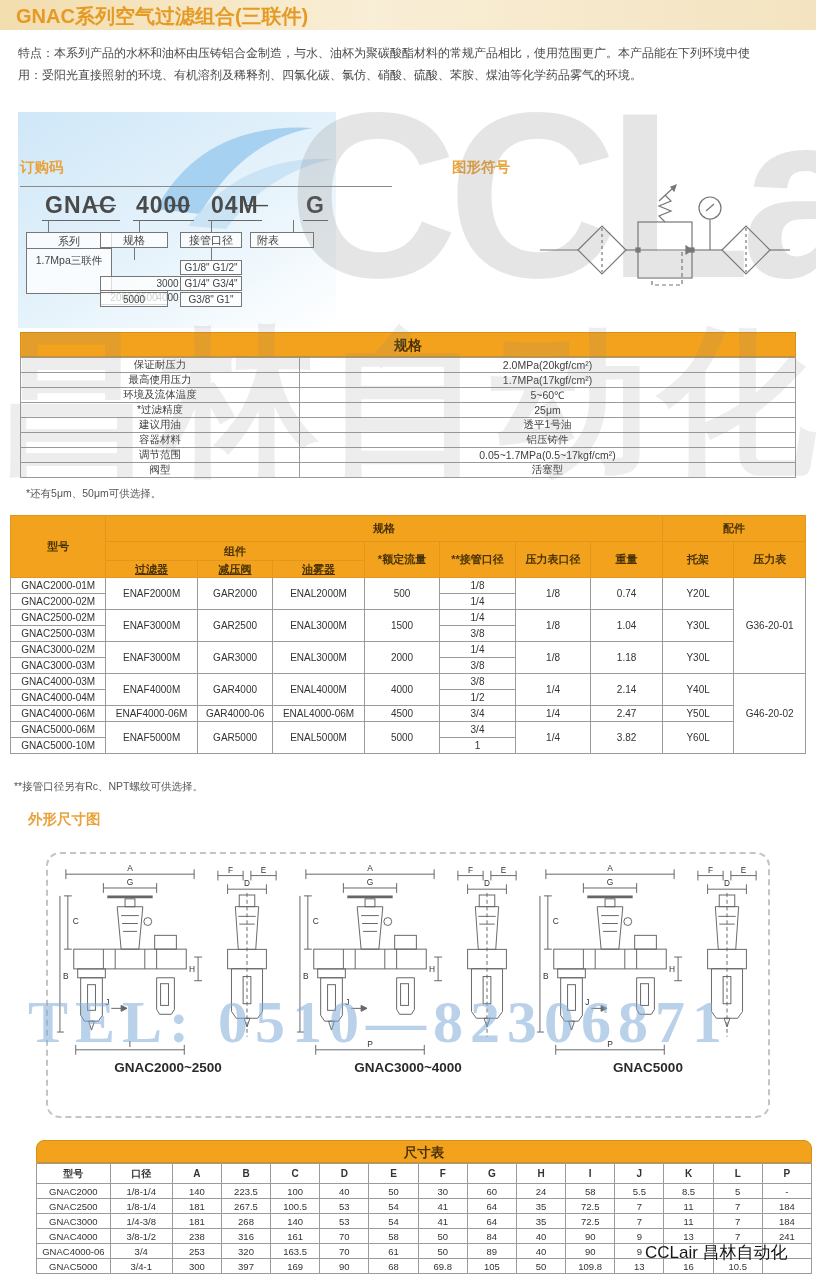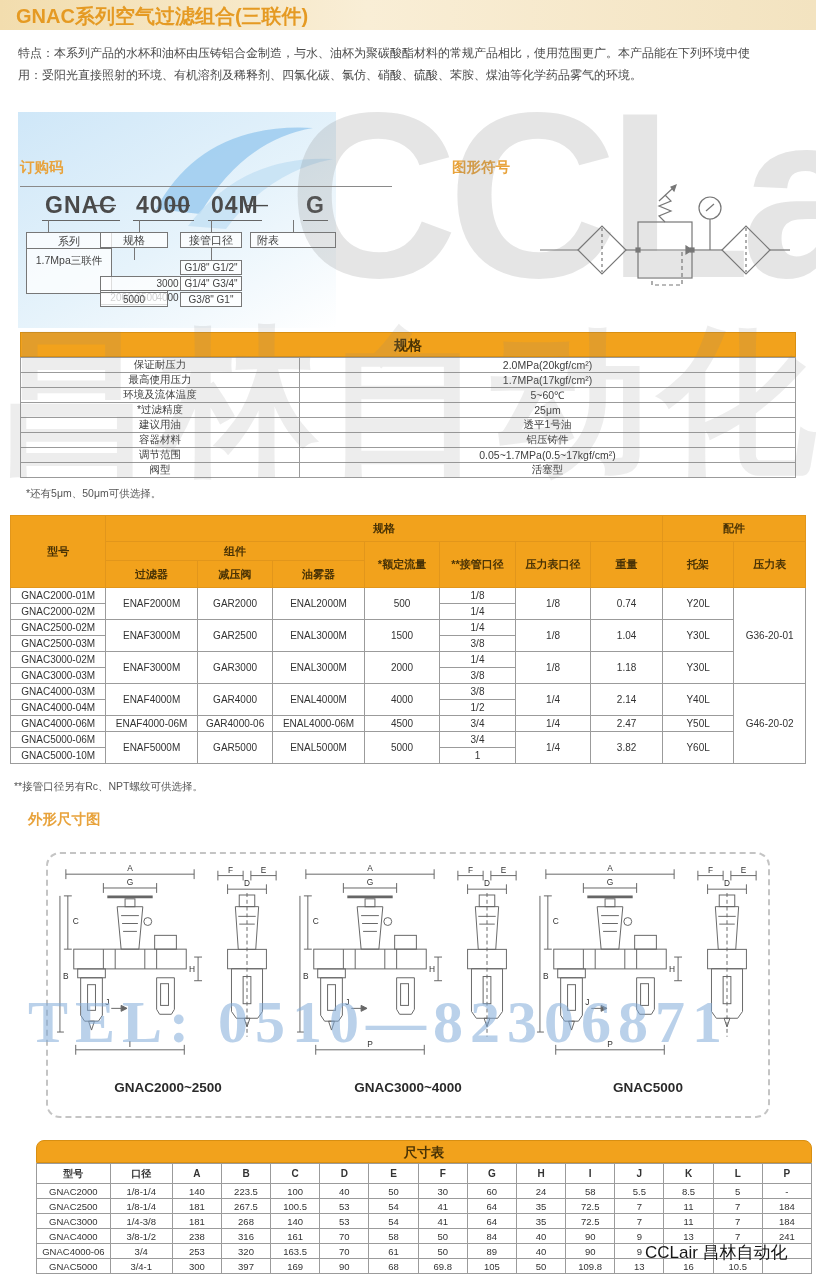--- a/index.html
+++ b/index.html
@@ -53,30 +53,30 @@
     font-size:14px; height:25px; line-height:25px; border:1px solid #d88f12; }
   .spec-table { width:776px; background:rgba(255,255,255,0.85); }
   .spec-table td { height:14px; font-size:10.5px; color:#3d3d3d; }
   .footnote { position:absolute; font-size:10.5px; color:#555; z-index:1; }
 
   
   .model-table { position:absolute; left:10px; top:515px; width:796px; z-index:1; background:rgba(255,255,255,0.85); }
   .model-table th { background:#F2A21C; color:#4a3305; font-size:11px; font-weight:bold; border:1px solid #e2961b; }
   .model-table thead tr:nth-child(1) th { height:26px; }
   .model-table thead tr:nth-child(2) th { height:19px; }
-  .model-table thead tr:nth-child(3) th { height:27px; }
+  .model-table thead tr:nth-child(3) th { height:17px;text-decoration:underline; }
   .model-table td { height:16px; font-size:10px; color:#333; }
 
   
   .draw-box { position:absolute; left:46px; top:852px; width:724px; height:266px; z-index:1;
     border:2px dashed #c4c4c4; border-radius:14px; display:flex; justify-content:space-around;
     align-items:flex-start; padding-top:8px; }
   .drawing-group { display:flex; flex-direction:column; align-items:center; }
   .views { display:flex; gap:10px; }
-  .drawing-label { margin-top:20px; font-size:13.5px; font-weight:bold; color:#2a2a2a; }
+  .drawing-label { margin-top:0; font-size:13.5px; font-weight:bold; color:#2a2a2a; }
 
   
   .dimtab-wrap { position:absolute; left:36px; top:1140px; width:776px; z-index:1; }
   .dimtab-bar { background:#F2A21C; color:#4a3305; font-weight:bold; text-align:center; font-size:13.5px;
     height:23px; line-height:23px; border:1px solid #d88f12; border-radius:8px 8px 0 0; }
   .dim-table { width:776px; background:rgba(255,255,255,0.85); }
   .dim-table th { height:20px; font-size:10px; color:#333; background:rgba(255,255,255,0.85); font-weight:bold; }
   .dim-table td { height:15px; font-size:9.5px; color:#333; }
 
   svg text { font-family:"Liberation Sans", sans-serif; }
@@ -133,21 +133,21 @@
   <div class="oc-stack-row" style="left:100px; top:292px; width:68px;">5000</div>
 
   <div class="oc-box" style="left:180px; top:232px; width:62px; height:16px;">
     <div style="line-height:14px; font-size:11px;">接管口径</div>
   </div>
   <div class="connector" style="left:211px; top:248px;"></div>
   <div class="oc-stack-row" style="left:180px; top:260px; width:62px;">G1/8"  G1/2"</div>
   <div class="oc-stack-row" style="left:180px; top:276px; width:62px;">G1/4"  G3/4"</div>
   <div class="oc-stack-row" style="left:180px; top:292px; width:62px;">G3/8"  G1"</div>
 
-  <div class="oc-box" style="left:250px; top:232px; width:86px; height:16px; text-align:left; padding-left:6px;">
+  <div class="oc-box" style="left:250px; top:232px; width:64px; height:16px; text-align:left; padding-left:6px;">
     <span style="line-height:14px; font-size:11px;">附表</span>
   </div>
 
   <div class="section-title" style="left:452px; top:158px;">图形符号</div>
   <svg style="position:absolute; left:540px; top:180px; z-index:1;" width="250" height="135" viewBox="0 0 250 135">
     <g stroke="#777" fill="none" stroke-width="1.2">
       <line x1="0" y1="70" x2="38" y2="70"></line>
       <polygon points="38,70 62,46 86,70 62,94"></polygon>
       <line x1="62" y1="48" x2="62" y2="92" stroke-dasharray="3,3"></line>
       <line x1="86" y1="70" x2="98" y2="70"></line>

